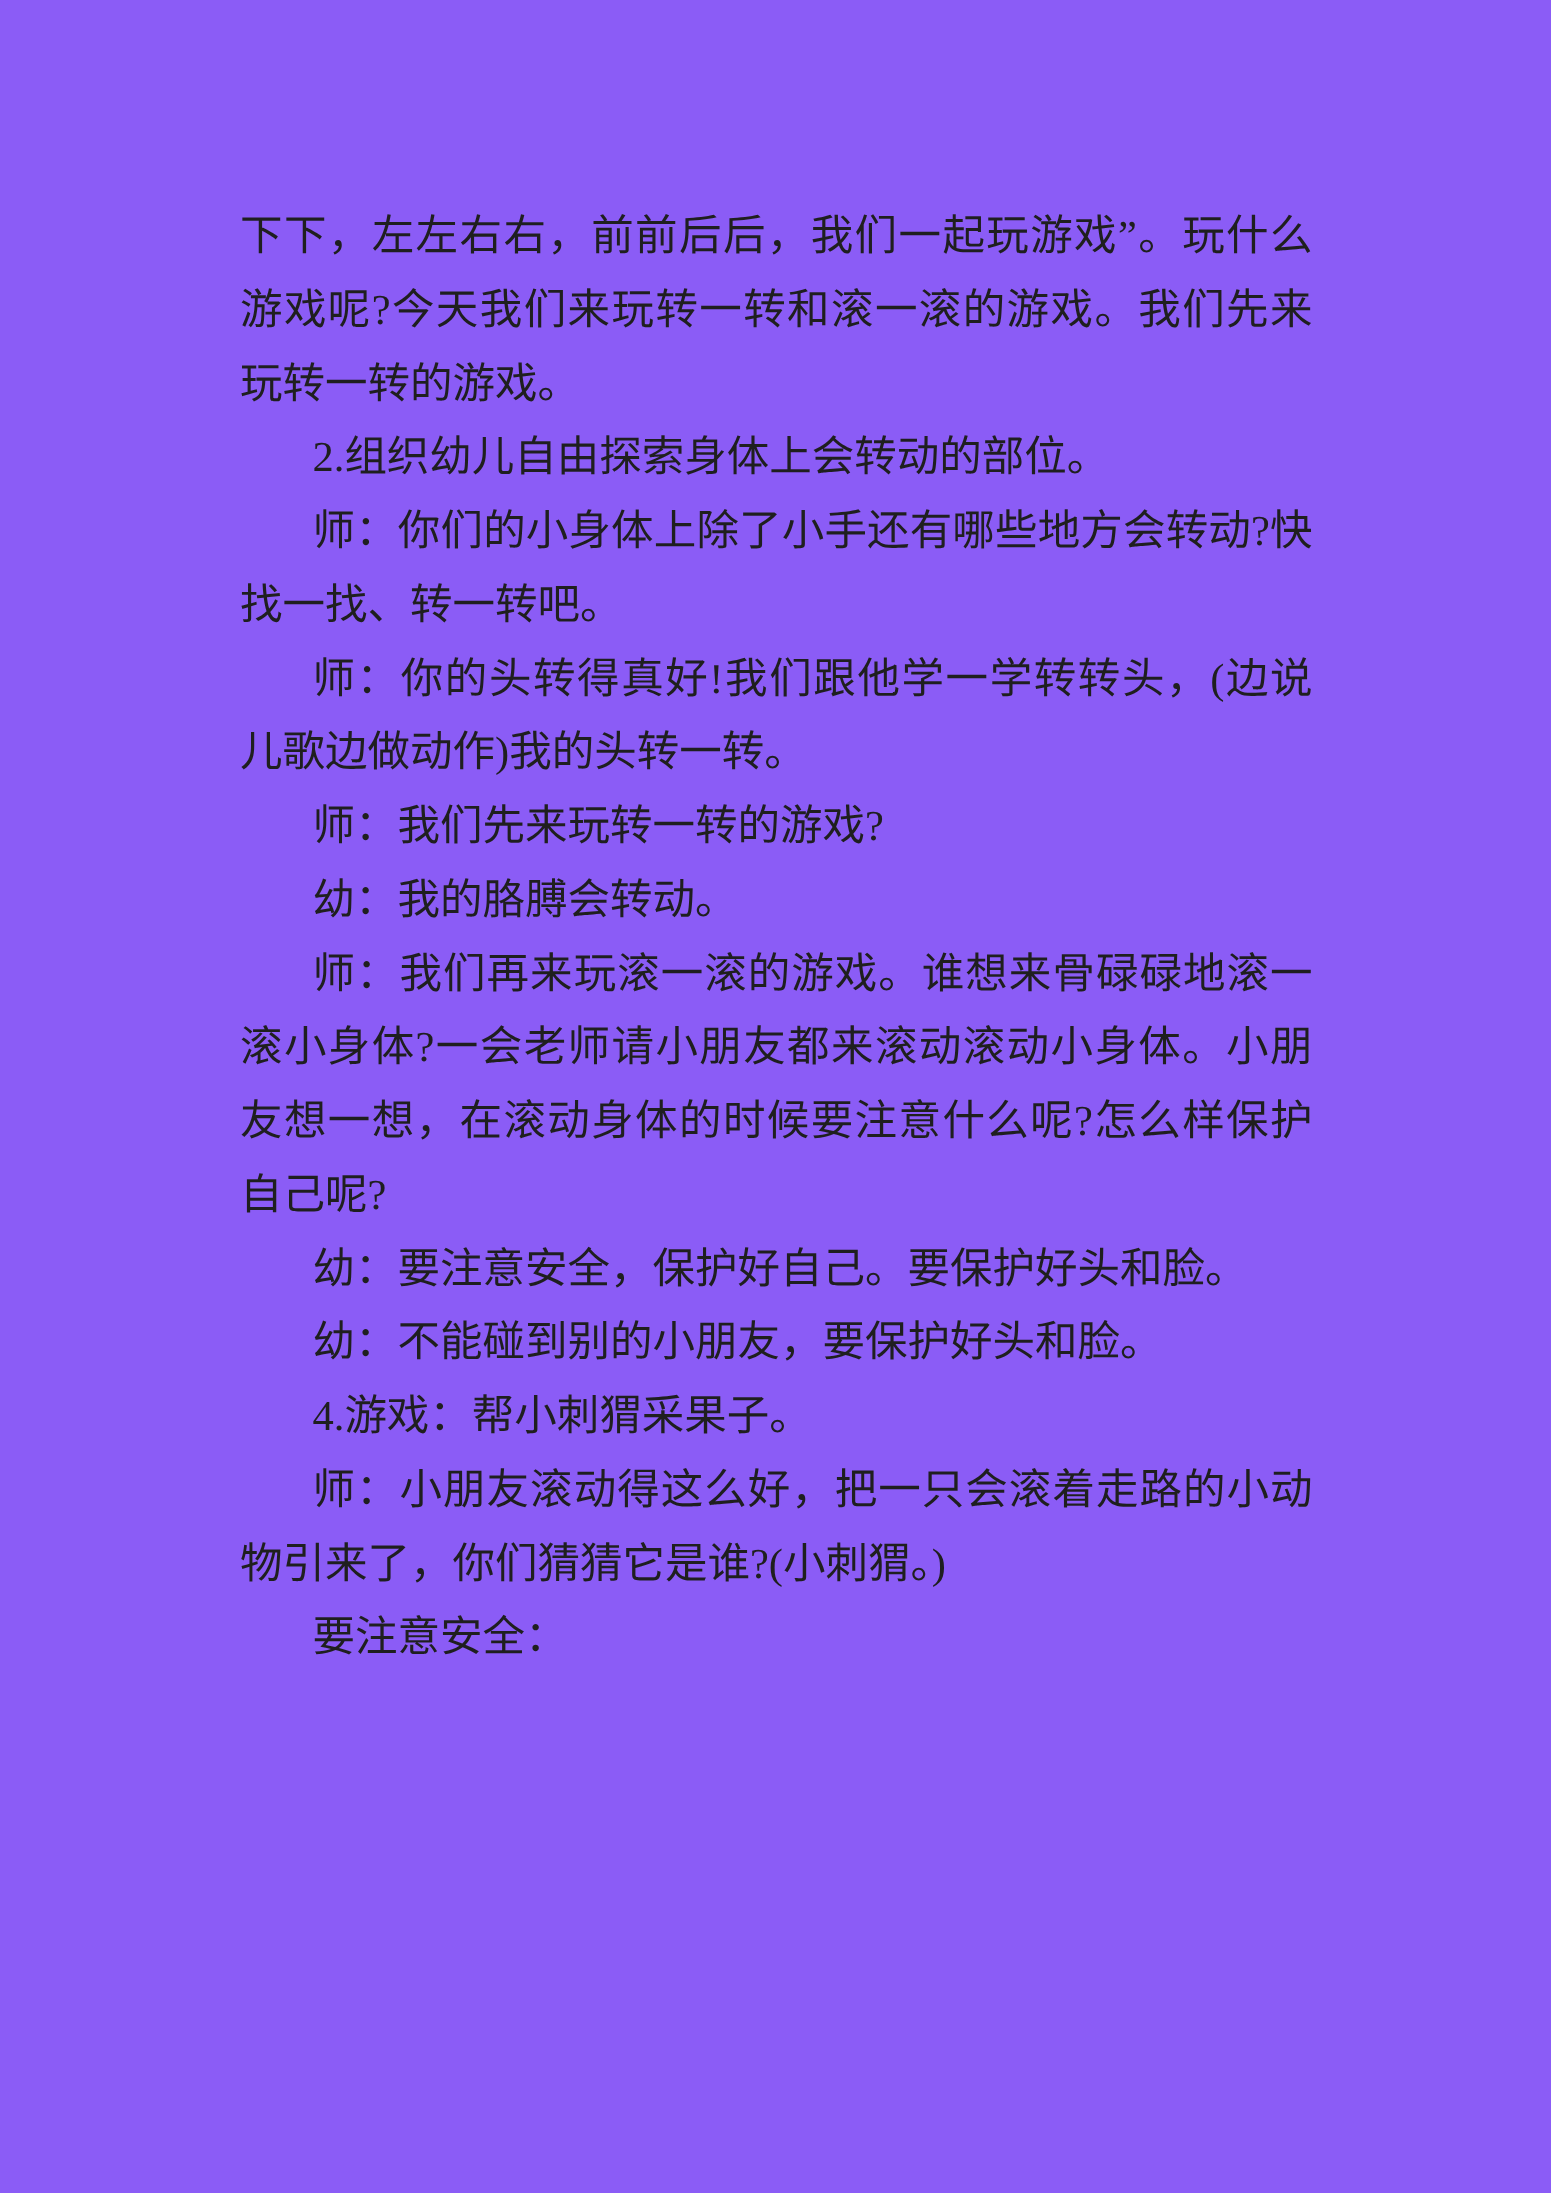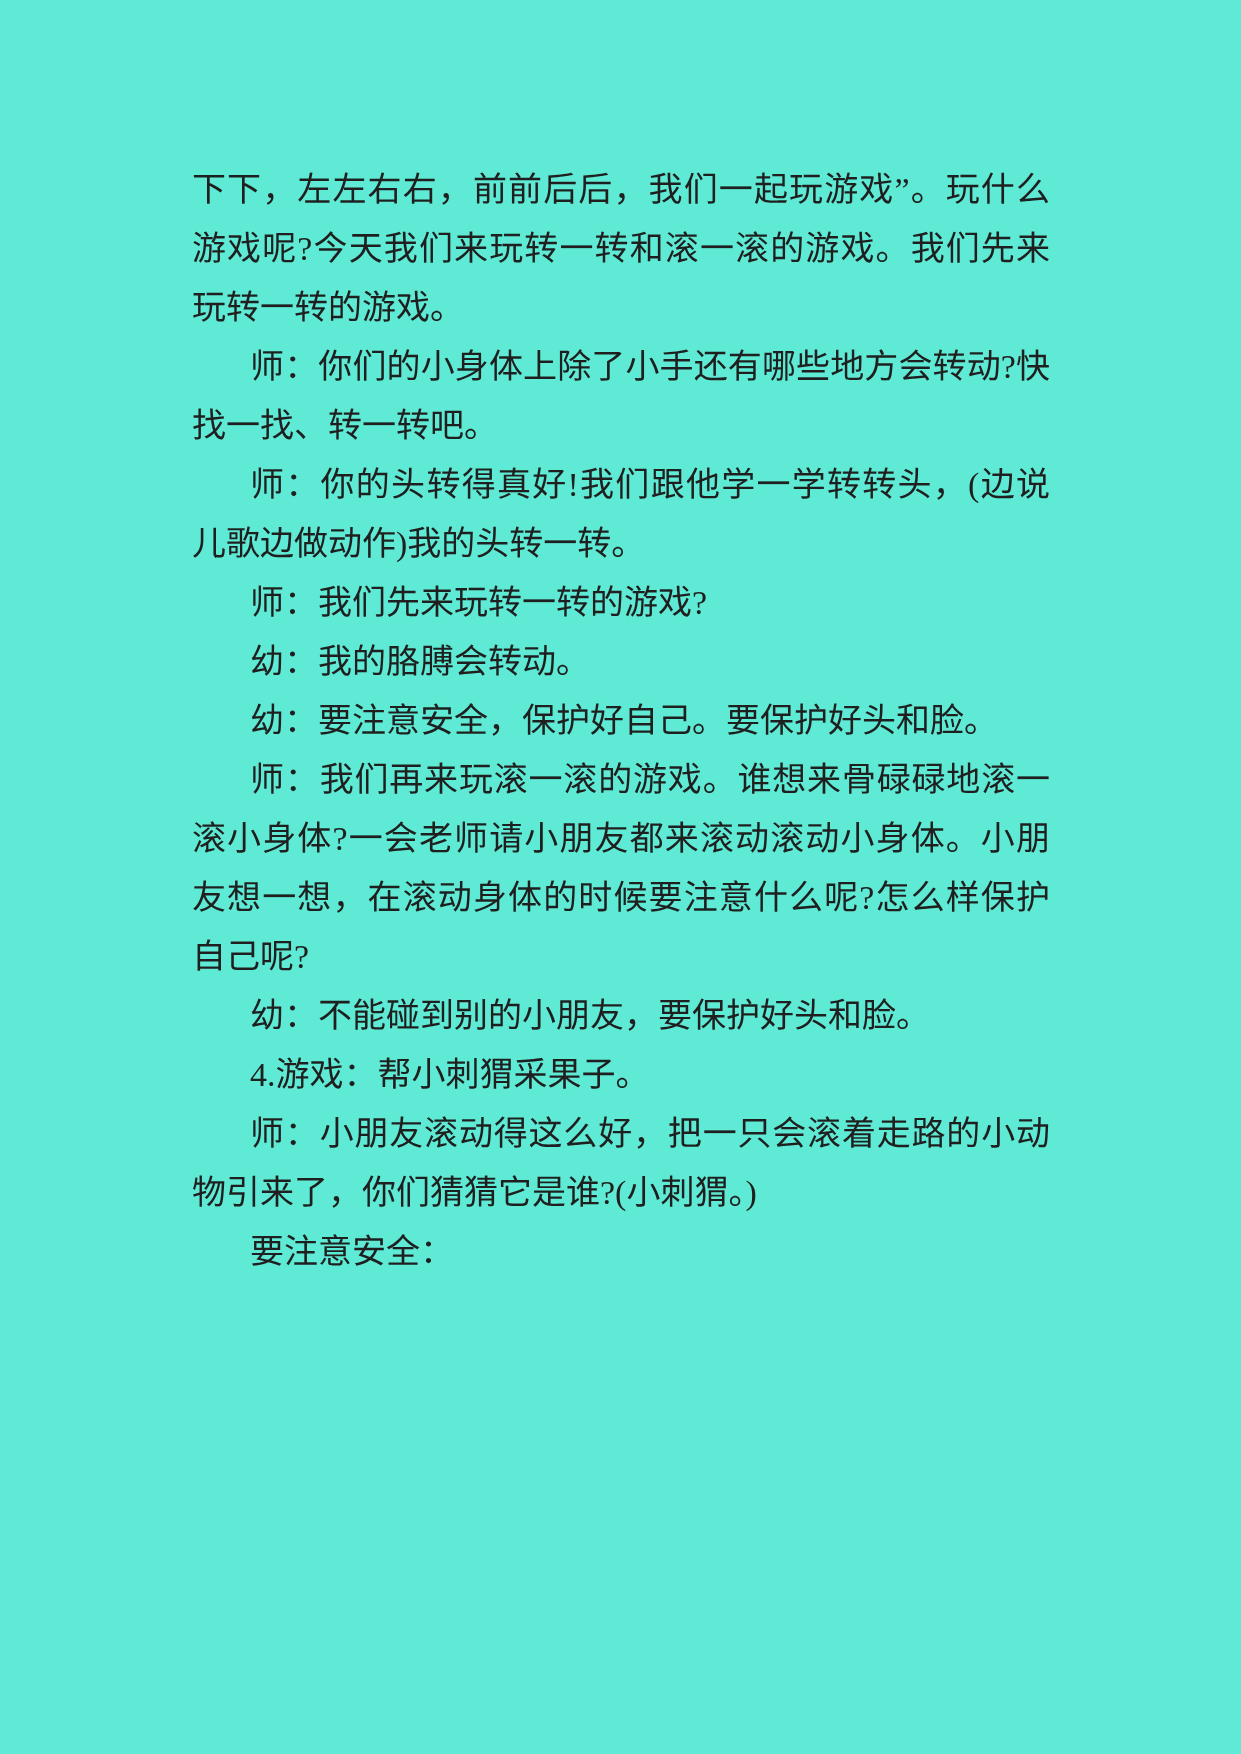--- a/index.html
+++ b/index.html
@@ -9,21 +9,21 @@
   }
   body {
     width: 1241px;
     height: 1754px;
     font-family: "Liberation Serif", "DejaVu Serif", serif;
   }
   .page {
     box-sizing: border-box;
     width: 1241px;
     height: 1754px;
-    background: #5eead4;
+    background: #8b5cf6;
     padding: 160px 118px 0 192px;
     overflow: hidden;
   }
   .doc-body {
     width: 858px;
   }
   .para {
     margin: 0;
     padding: 0;
     font-size: 34px;
@@ -38,24 +38,25 @@
   .para.no-indent {
     text-indent: 0;
   }
 </style>
 </head>
 <body style="background: rgb(255, 255, 255);">
 
 <main class="page">
   <article class="doc-body" style="color: rgb(31, 31, 31);">
       <p class="para no-indent">下下，左左右右，前前后后，我们一起玩游戏”。玩什么游戏呢?今天我们来玩转一转和滚一滚的游戏。我们先来玩转一转的游戏。</p>
+      <p class="para">2.组织幼儿自由探索身体上会转动的部位。</p>
       <p class="para">师：你们的小身体上除了小手还有哪些地方会转动?快找一找、转一转吧。</p>
       <p class="para">师：你的头转得真好!我们跟他学一学转转头，(边说儿歌边做动作)我的头转一转。</p>
       <p class="para">师：我们先来玩转一转的游戏?</p>
       <p class="para">幼：我的胳膊会转动。</p>
+      <p class="para">师：我们再来玩滚一滚的游戏。谁想来骨碌碌地滚一滚小身体?一会老师请小朋友都来滚动滚动小身体。小朋友想一想，在滚动身体的时候要注意什么呢?怎么样保护自己呢?</p>
       <p class="para">幼：要注意安全，保护好自己。要保护好头和脸。</p>
-      <p class="para">师：我们再来玩滚一滚的游戏。谁想来骨碌碌地滚一滚小身体?一会老师请小朋友都来滚动滚动小身体。小朋友想一想，在滚动身体的时候要注意什么呢?怎么样保护自己呢?</p>
       <p class="para">幼：不能碰到别的小朋友，要保护好头和脸。</p>
       <p class="para">4.游戏：帮小刺猬采果子。</p>
       <p class="para">师：小朋友滚动得这么好，把一只会滚着走路的小动物引来了，你们猜猜它是谁?(小刺猬。)</p>
       <p class="para">要注意安全：</p>
     </article>
 </main>
 
 </body></html>

